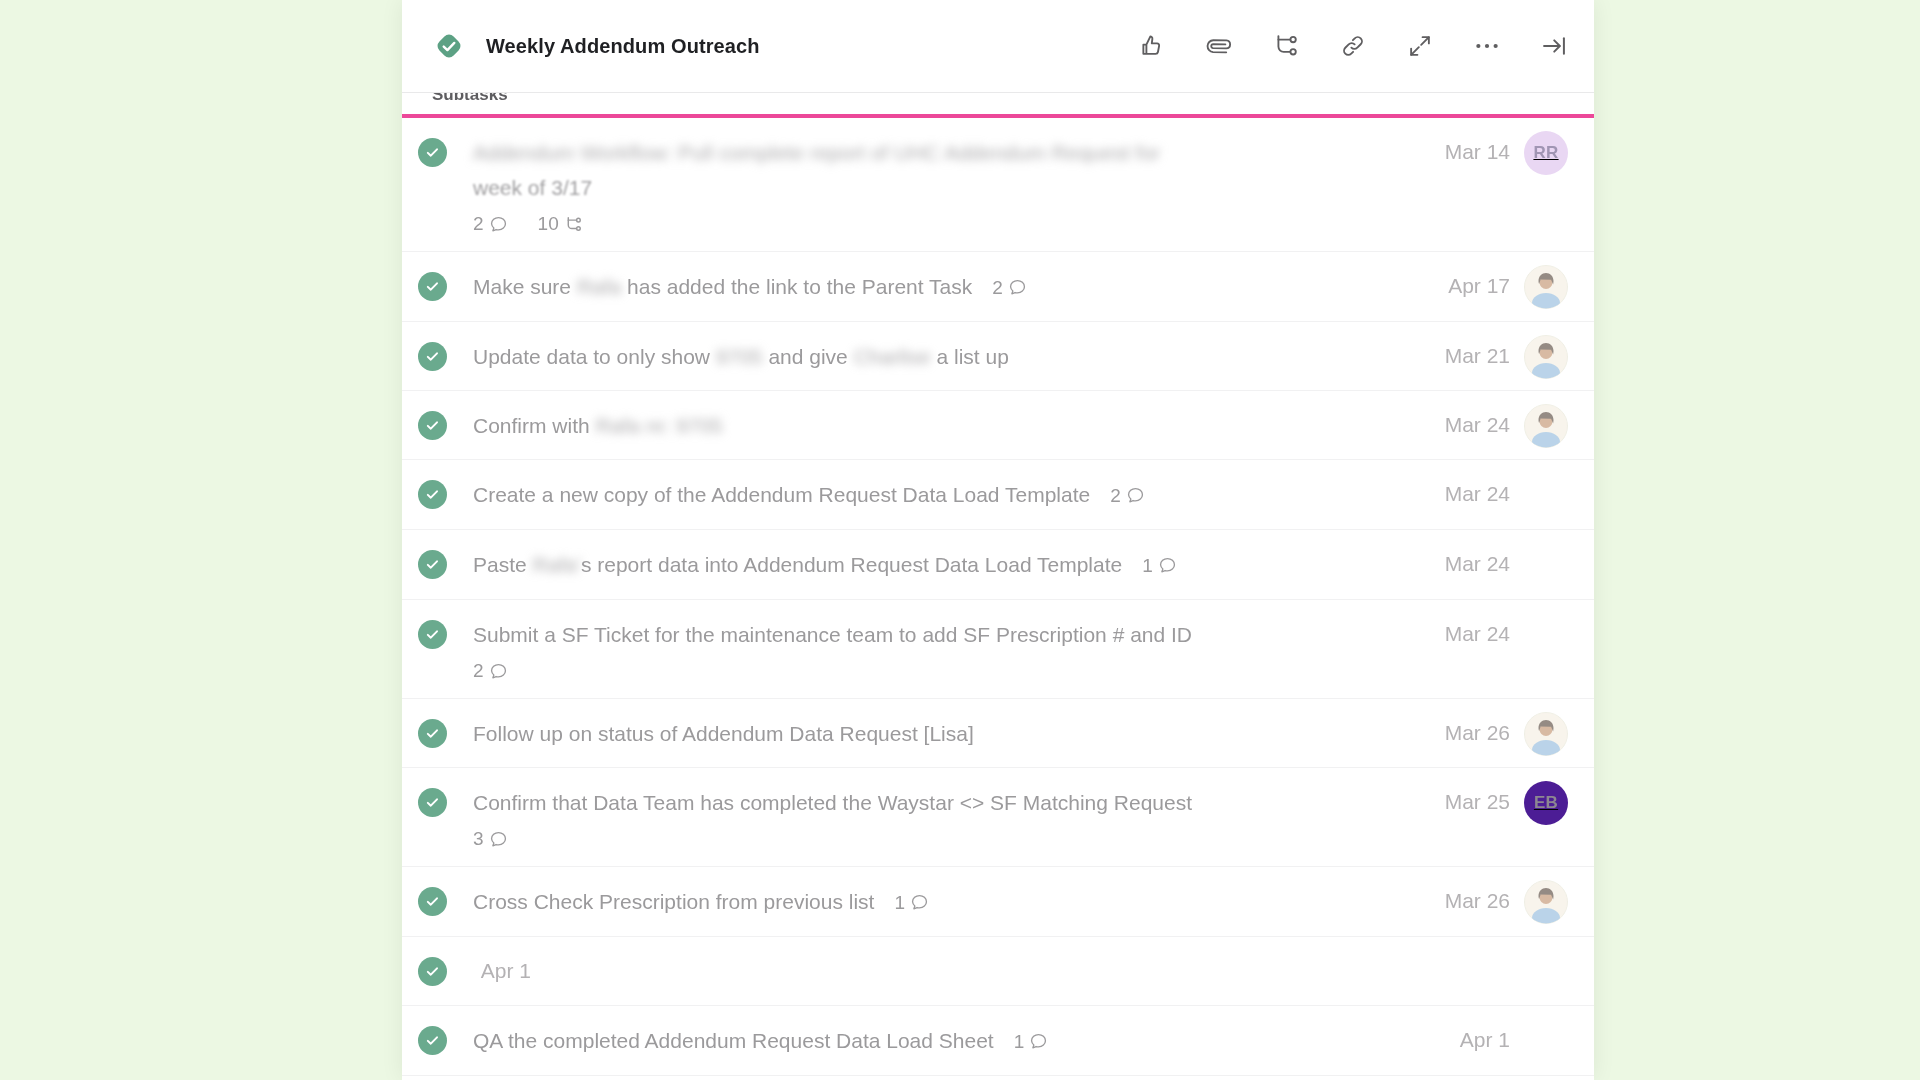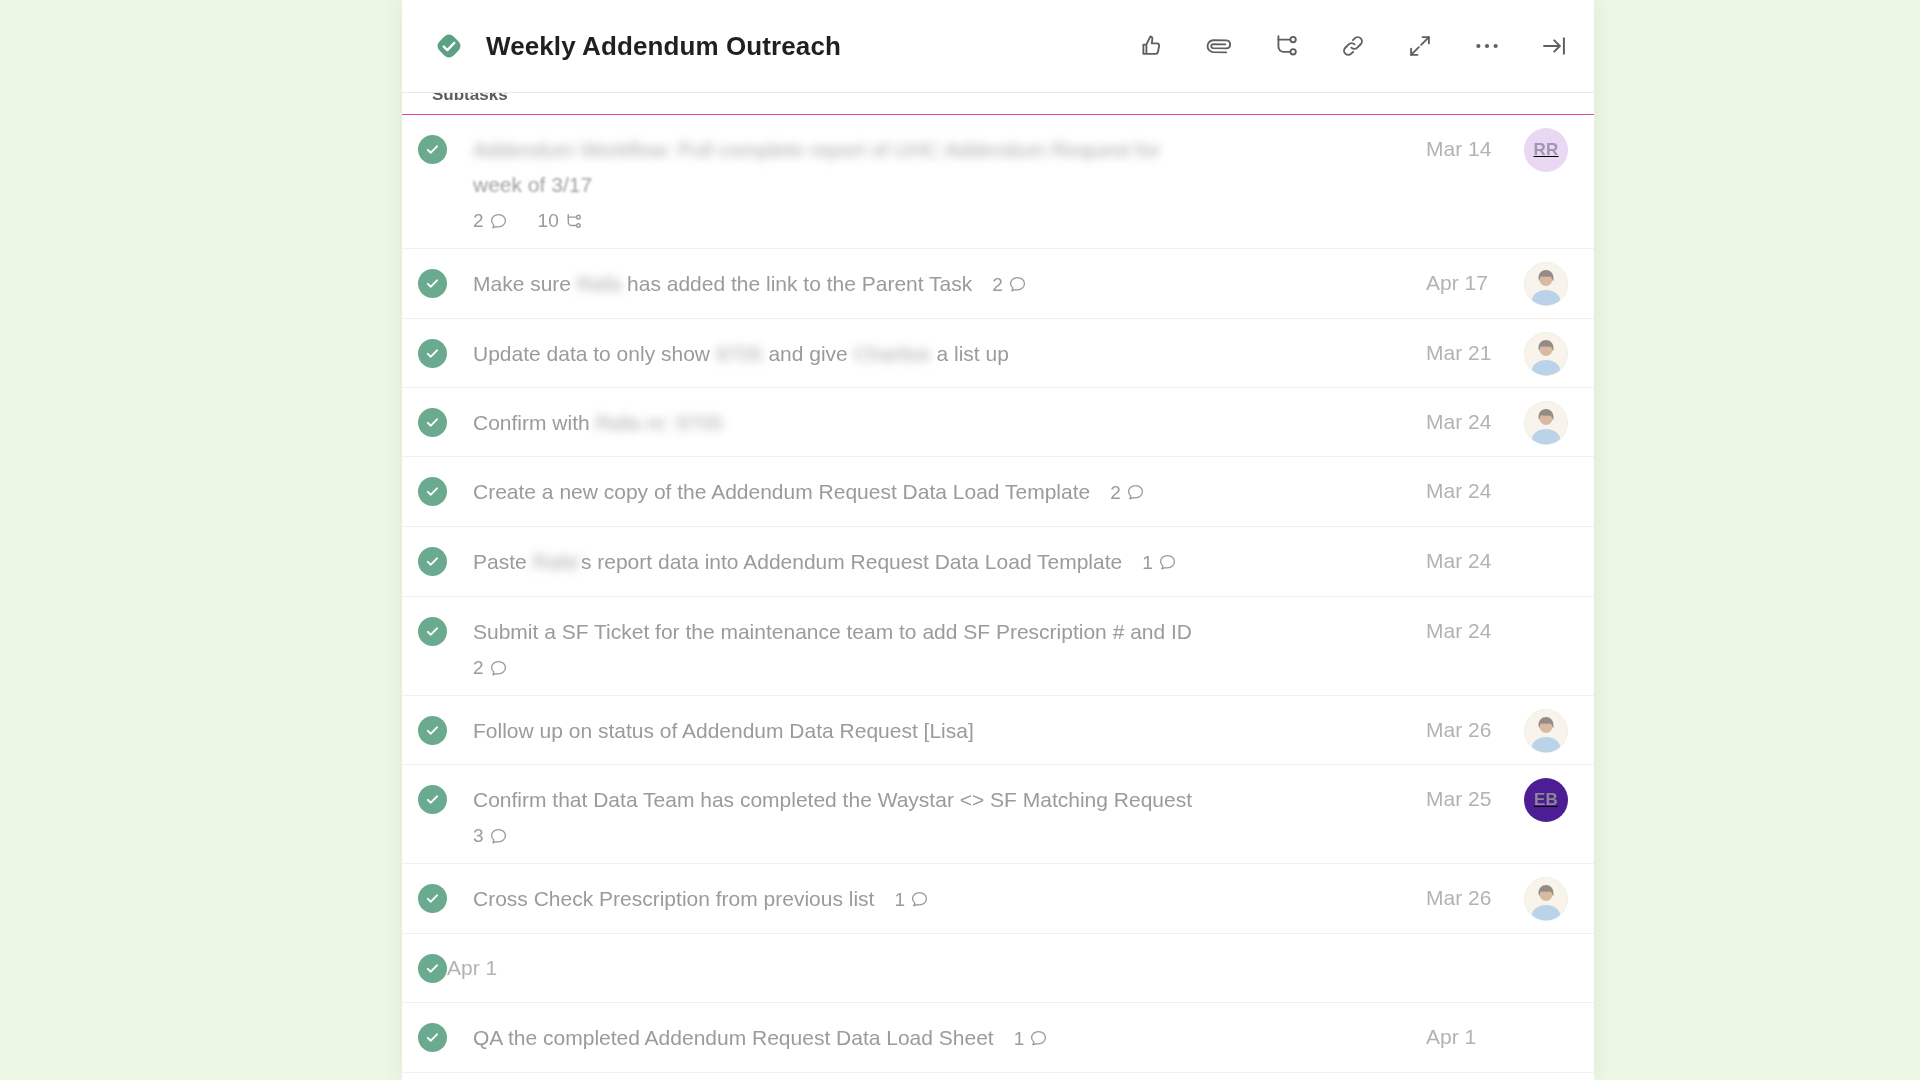--- a/index.html
+++ b/index.html
@@ -11,31 +11,31 @@
     background:#ffffff; box-shadow:0 0 22px rgba(0,0,0,.07);
     display:flex; flex-direction:column;
   }
 
   
   .hdr {
     height:93px; flex:none; display:flex; align-items:center;
     padding:0 26px 0 30px; border-bottom:1px solid #e9e9ea; background:#fff;
   }
   .complete-badge { width:34px; height:34px; flex:none; cursor:pointer; }
-  .hdr-title { margin-left:20px; font-size:26px; font-weight:600; color:#1f2023; letter-spacing:.1px; }
+  .hdr-title { margin-left:20px; font-size:20px; font-weight:600; color:#1f2023; letter-spacing:.1px; }
   .hdr-actions { margin-left:auto; display:flex; align-items:center; gap:39px; }
   .icon-btn { width:28px; height:28px; border:none; background:none; padding:0; cursor:pointer; color:#5f5e60; }
   .icon-btn svg { width:28px; height:28px; overflow:visible; display:block; }
 
   
   .content { flex:1; overflow:hidden; position:relative; }
   .section-heading {
     font-size:17px; font-weight:600; color:#5e5d60;
     padding:0 16px 9px 30px; margin-top:-8px;
-    border-bottom:1px solid #ec4899;
+    border-bottom:4px solid #ec4899;
   }
 
   .row {
     display:flex; align-items:flex-start;
     padding:0 26px 0 16px; border-bottom:1px solid #f1f1f2;
     min-height:69px; cursor:pointer;
   }
   .check {
     width:29px; height:29px; border-radius:50%; background:#6aaa8e;
     flex:none; margin-top:20px; display:flex; align-items:center; justify-content:center;
@@ -43,21 +43,21 @@
   .row-main { flex:1; margin:0 20px 0 26px; padding:17px 0 16px 0; font-size:21px; line-height:35px; color:#9b9a9c; }
   .count { display:inline-flex; align-items:center; gap:5px; margin-left:20px; font-size:19px; color:#9b9a9c; white-space:nowrap; }
   .count svg { width:19px; height:19px; }
   .meta-line { display:flex; align-items:center; gap:30px; margin-top:8px; font-size:19px; color:#9b9a9c; line-height:22px; }
   .meta-item { display:inline-flex; align-items:center; gap:5px; }
   .meta-item svg { width:19px; height:19px; }
 
   .redacted { filter:blur(5px); color:#aaa9ab; }
   .blur-light { filter:blur(1.1px); color:#a2a1a3; }
 
-  .date { flex:none; width:84px; text-align:left; font-size:21px; color:#b4b2b4; padding-top:22px; white-space:nowrap; }
+  .date { flex:none; width:84px; text-align:right; font-size:21px; color:#b4b2b4; padding-top:22px; white-space:nowrap; }
   .avatar-slot { flex:none; width:44px; height:44px; margin-left:14px; margin-top:13px;text-decoration:underline; }
   .avatar-initials {
     width:44px; height:44px; border-radius:50%;
     display:flex; align-items:center; justify-content:center;
     font-size:17px; font-weight:600; letter-spacing:.3px;
   }
   .avatar-photo { width:44px; height:44px; opacity:.8; }
 </style>
 </head>
 <body>

